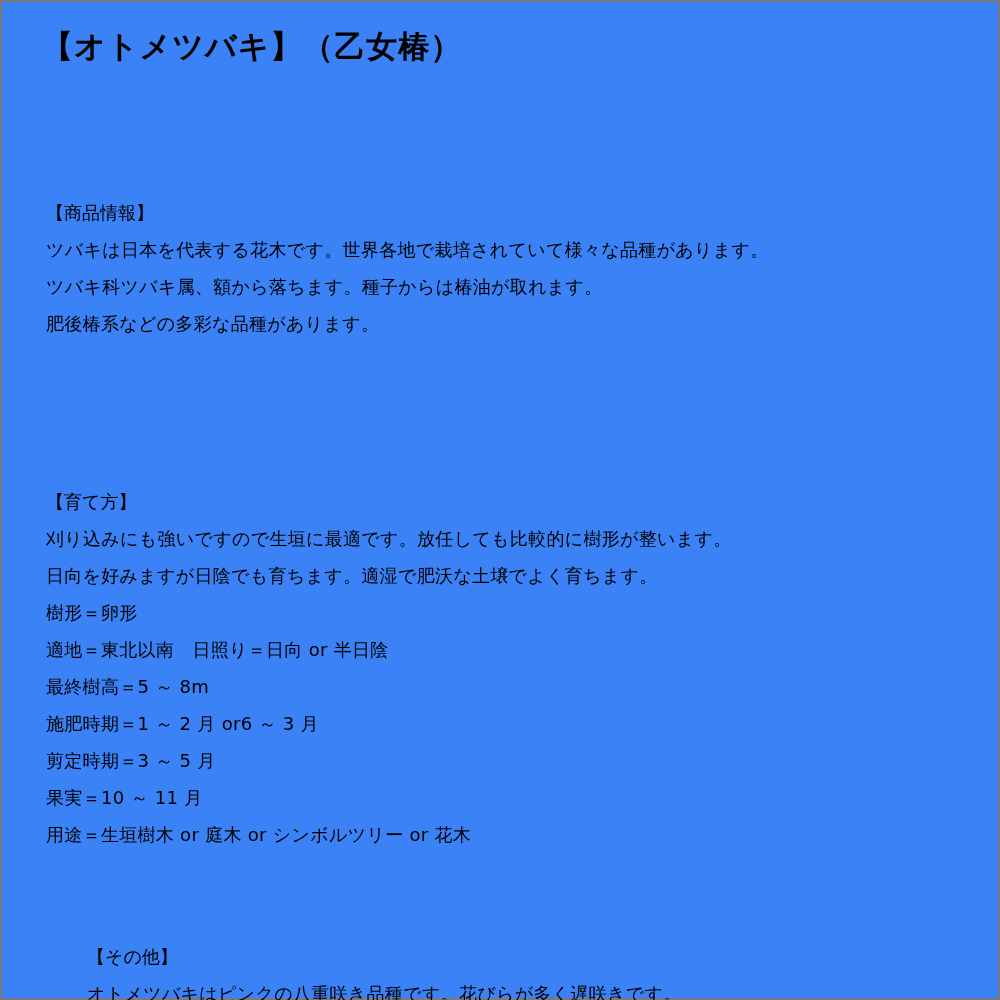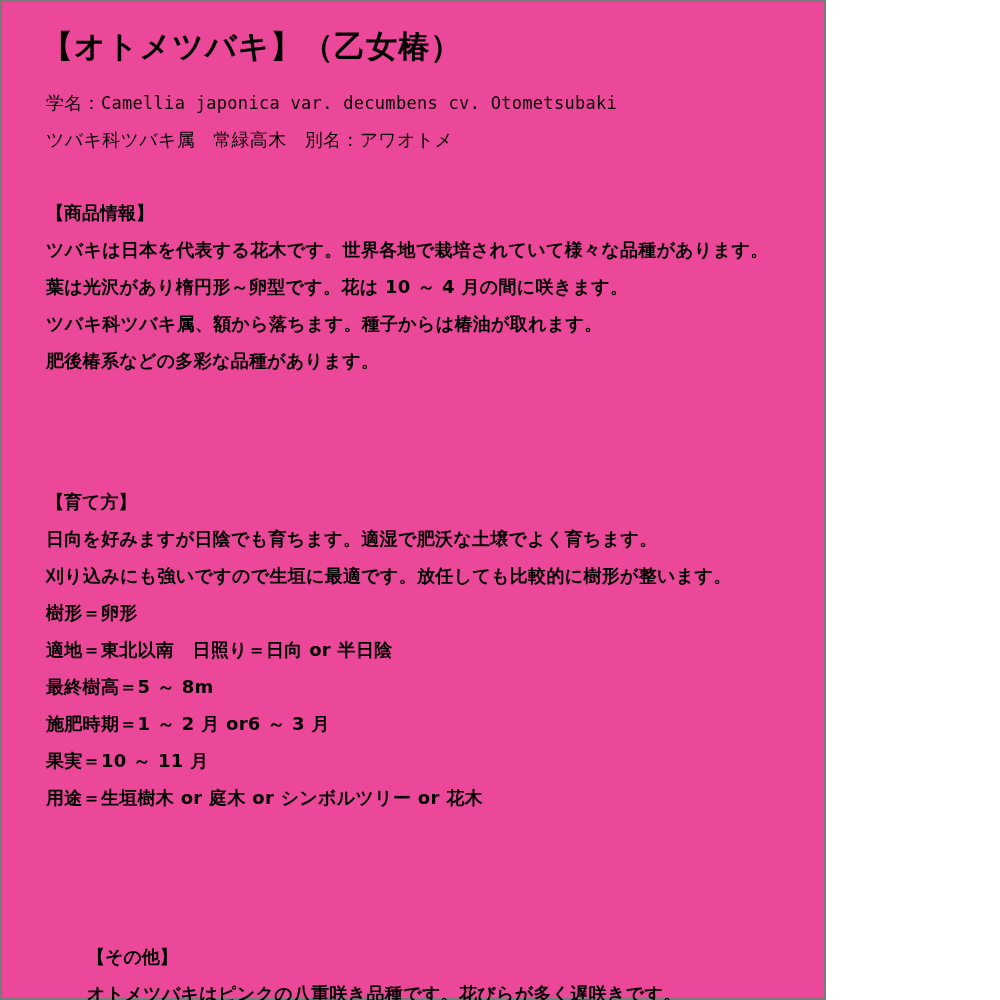--- a/index.html
+++ b/index.html
@@ -7,25 +7,25 @@
       padding: 0;
       background: #ffffff;
     }
     body {
       width: 1000px;
       height: 1000px;
       overflow: hidden;
     }
     .page {
       position: relative;
-      width: 826px;
+      width: 1000px;
       height: 1000px;
       box-sizing: border-box;
       border: 2px solid #7a7a7a;
-      background: #ec4899;
+      background: #3b82f6;
       color: #000000;
       font-family: "DejaVu Sans", "Liberation Sans", sans-serif;
     }
     .title {
       position: absolute;
       left: 40px;
       top: 22px;
       font-size: 31px;
       font-weight: bold;
       letter-spacing: 1px;
@@ -35,71 +35,67 @@
     .block {
       position: absolute;
       left: 44px;
       white-space: nowrap;
     }
     .line {
       display: block;
       height: 37px;
       line-height: 37px;
       font-size: 18px;
-      font-weight: bold;
+      font-weight: normal;
       letter-spacing: 0.3px;
     }
     .line.mono-mix {
       font-weight: normal;
     }
     .line.mono-mix .sci {
       font-family: "DejaVu Sans Mono", "Liberation Mono", monospace;
       font-weight: normal;
       font-size: 17px;
     }
     .heading {
       display: block;
       height: 37px;
       line-height: 37px;
       font-size: 18px;
-      font-weight: bold;
+      font-weight: normal;
     }
     #header-block { top: 82px; }
     #info-block   { top: 192px; }
     #grow-block   { top: 449px; margin-top: 32px; }
     #other-block  { top: 936px; margin-left: 41px; }
   </style>
 </head>
 <body>
 
 <div class="page">
 
   <div class="title">【オトメツバキ】（乙女椿）</div>
 
-  <div class="block" id="header-block">
-    <span class="line mono-mix"><span>学名：</span><span class="sci">Camellia japonica var. decumbens cv. Otometsubaki</span></span>
-    <span class="line" style="font-weight:normal">ツバキ科ツバキ属　常緑高木　別名：アワオトメ</span>
-  </div>
 
   <div class="block" id="info-block">
     <span class="heading">【商品情報】</span>
     <span class="line">ツバキは日本を代表する花木です。世界各地で栽培されていて様々な品種があります。</span>
-    <span class="line">葉は光沢があり楕円形～卵型です。花は 10 ～ 4 月の間に咲きます。</span>
     <span class="line">ツバキ科ツバキ属、額から落ちます。種子からは椿油が取れます。</span>
     <span class="line">肥後椿系などの多彩な品種があります。</span>
   </div>
 
   <div class="block" id="grow-block">
     <span class="heading">【育て方】</span>
+    <span class="line">刈り込みにも強いですので生垣に最適です。放任しても比較的に樹形が整います。</span>
     <span class="line">日向を好みますが日陰でも育ちます。適湿で肥沃な土壌でよく育ちます。</span>
-    <span class="line">刈り込みにも強いですので生垣に最適です。放任しても比較的に樹形が整います。</span>
     <span class="line">樹形＝卵形</span>
     <span class="line">適地＝東北以南　日照り＝日向 or 半日陰</span>
     <span class="line">最終樹高＝5 ～ 8m</span>
     <span class="line">施肥時期＝1 ～ 2 月 or6 ～ 3 月</span>
+    <span class="line">剪定時期＝3 ～ 5 月</span>
     <span class="line">果実＝10 ～ 11 月</span>
     <span class="line">用途＝生垣樹木 or 庭木 or シンボルツリー or 花木</span>
   </div>
 
   <div class="block" id="other-block">
     <span class="heading">【その他】</span>
     <span class="line">オトメツバキはピンクの八重咲き品種です。花びらが多く遅咲きです。</span>
   </div>
 
 </div>

